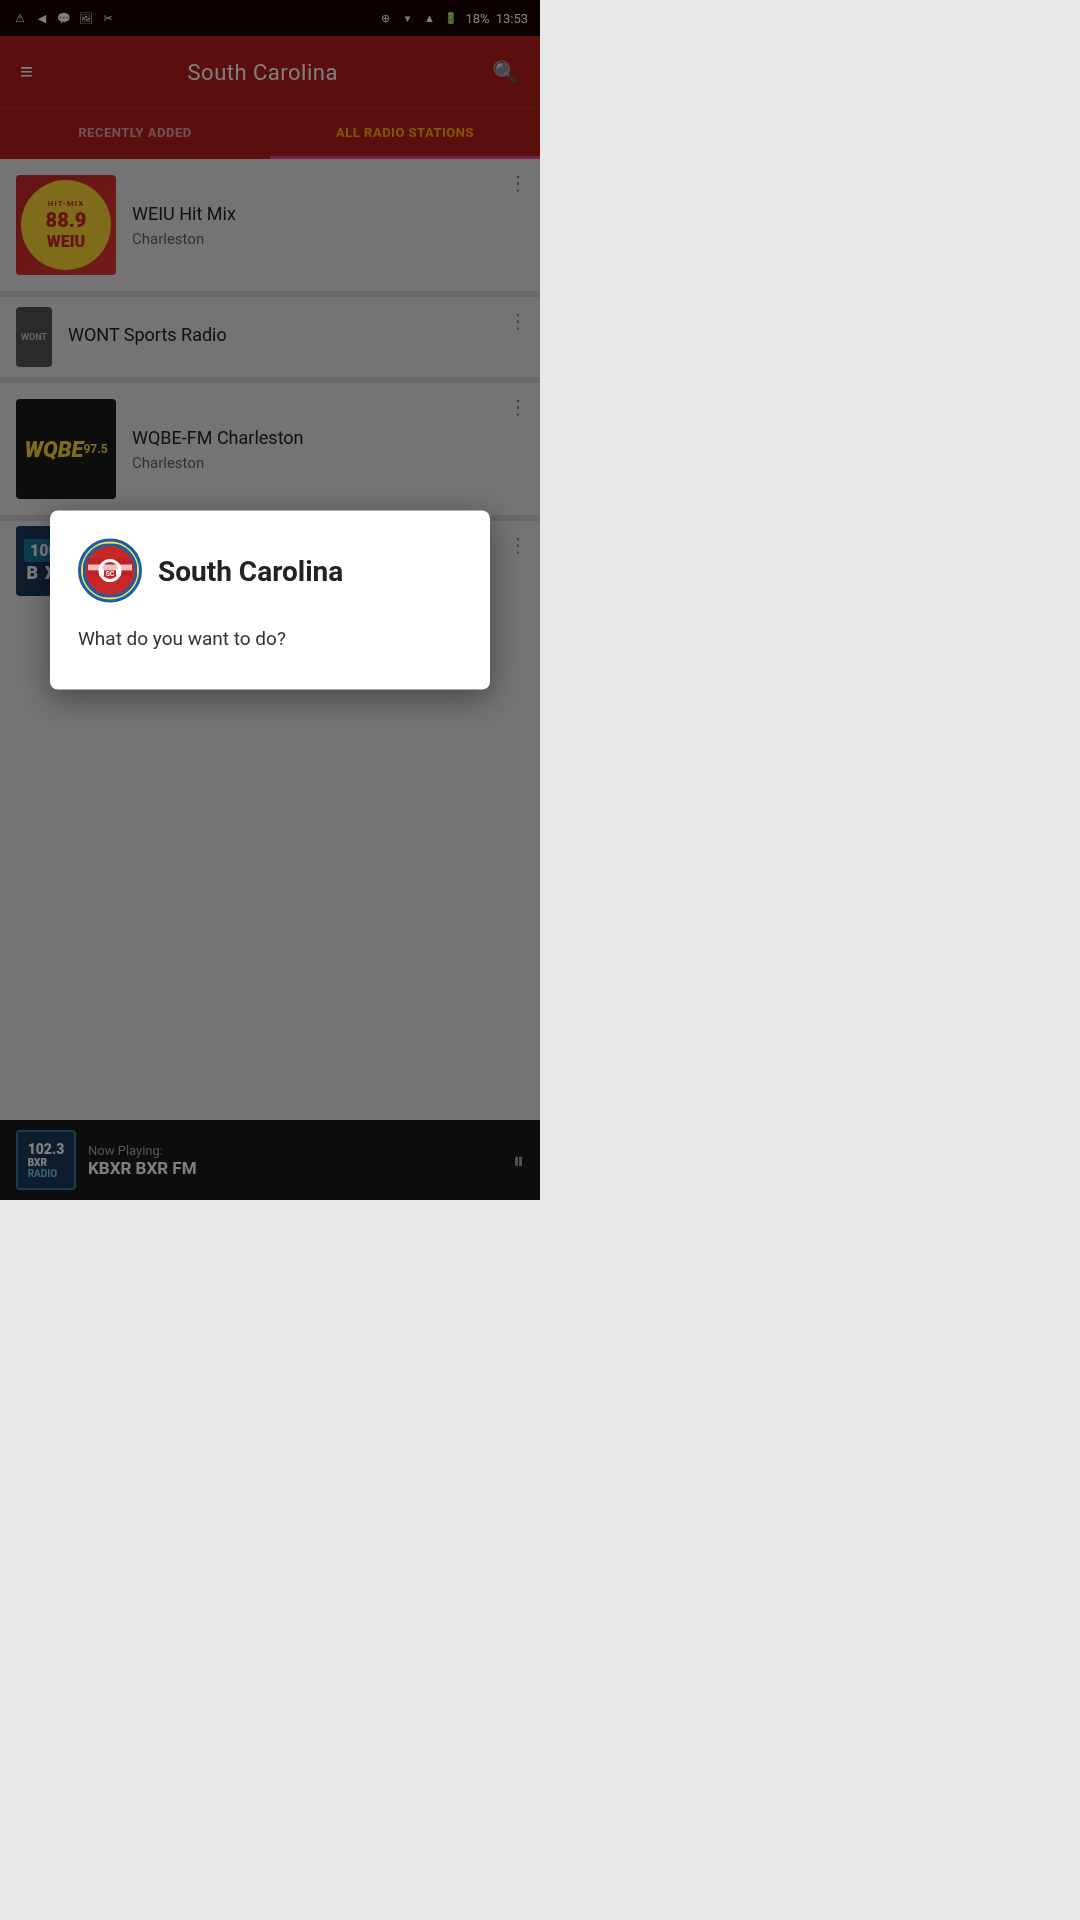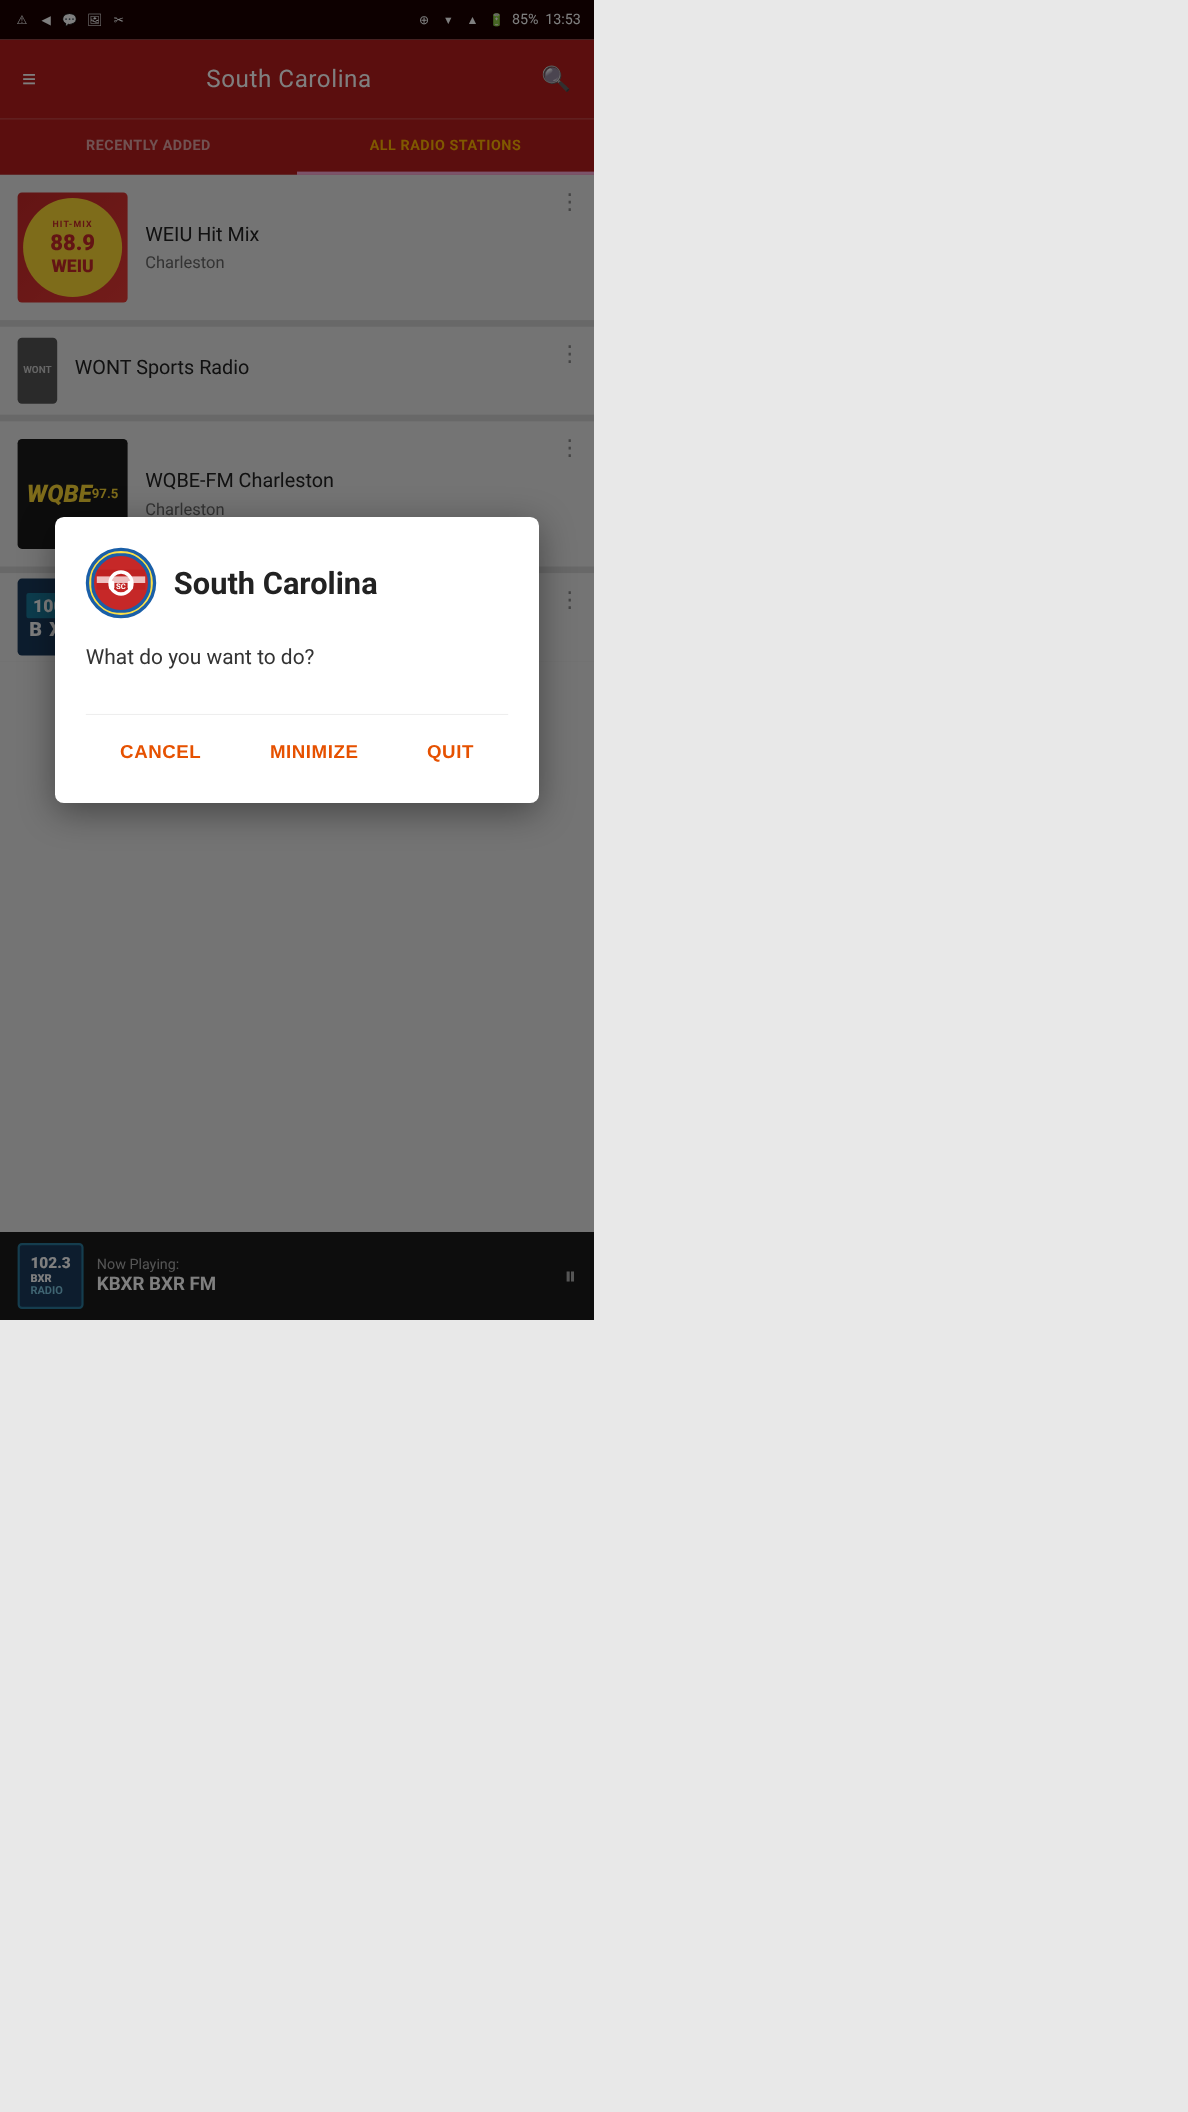--- a/index.html
+++ b/index.html
@@ -84,21 +84,21 @@
       padding: 16px 10px;
       font-size: 13px;
       font-weight: 700;
       letter-spacing: 0.5px;
       cursor: pointer;
       color: rgba(255,255,255,0.6);
     }
 
     .tab.active {
       color: #FFB300;
-      border-bottom: 3px solid #f9a8d4;
+      border-bottom: 3px solid #ec4899;
     }
 
     
     .station-list {
       background: #d0d0d0;
       flex: 1;
     }
 
     .station-card {
       background: #e8e8e8;
@@ -378,21 +378,21 @@
     <span class="status-icon">◀</span>
     <span class="status-icon">💬</span>
     <span class="status-icon">🖼</span>
     <span class="status-icon">✂</span>
   </div>
   <div class="status-right">
     <span class="status-icon">⊕</span>
     <span class="status-icon">▾</span>
     <span class="status-icon">▲</span>
     <span class="status-icon">🔋</span>
-    <span>85%</span>
+    <span>18%</span>
     <span>13:53</span>
   </div>
 </div>
 
 <div class="app-header">
   <span class="header-icon">≡</span>
   <span class="header-title">South Carolina</span>
   <span class="header-icon">🔍</span>
 </div>
 
@@ -476,25 +476,20 @@
 
         <circle cx="27" cy="27" r="10" fill="none" stroke="white" stroke-width="3"></circle>
         <rect x="16" y="25" width="5" height="8" rx="2" fill="white"></rect>
         <rect x="33" y="25" width="5" height="8" rx="2" fill="white"></rect>
         <text x="27" y="32" text-anchor="middle" fill="white" font-size="7" font-weight="bold">SC</text>
       </svg>
     </div>
     <div class="dialog-title">South Carolina</div>
   </div>
   <div class="dialog-message">What do you want to do?</div>
-  <div class="dialog-buttons">
-    <button class="dialog-btn">CANCEL</button>
-    <button class="dialog-btn">MINIMIZE</button>
-    <button class="dialog-btn">QUIT</button>
-  </div>
 </div>
 
 <div class="now-playing">
   <div class="now-playing-logo">
     <div style="display:flex;flex-direction:column;align-items:flex-start;">
       <div style="font-size:14px;font-weight:900;color:white;">102.3</div>
       <div style="display:flex;gap:1px;">
         <div style="font-size:10px;font-weight:900;color:white;">BXR</div>
       </div>
       <div style="font-size:10px;color:#7ec8e3;">RADIO</div>

